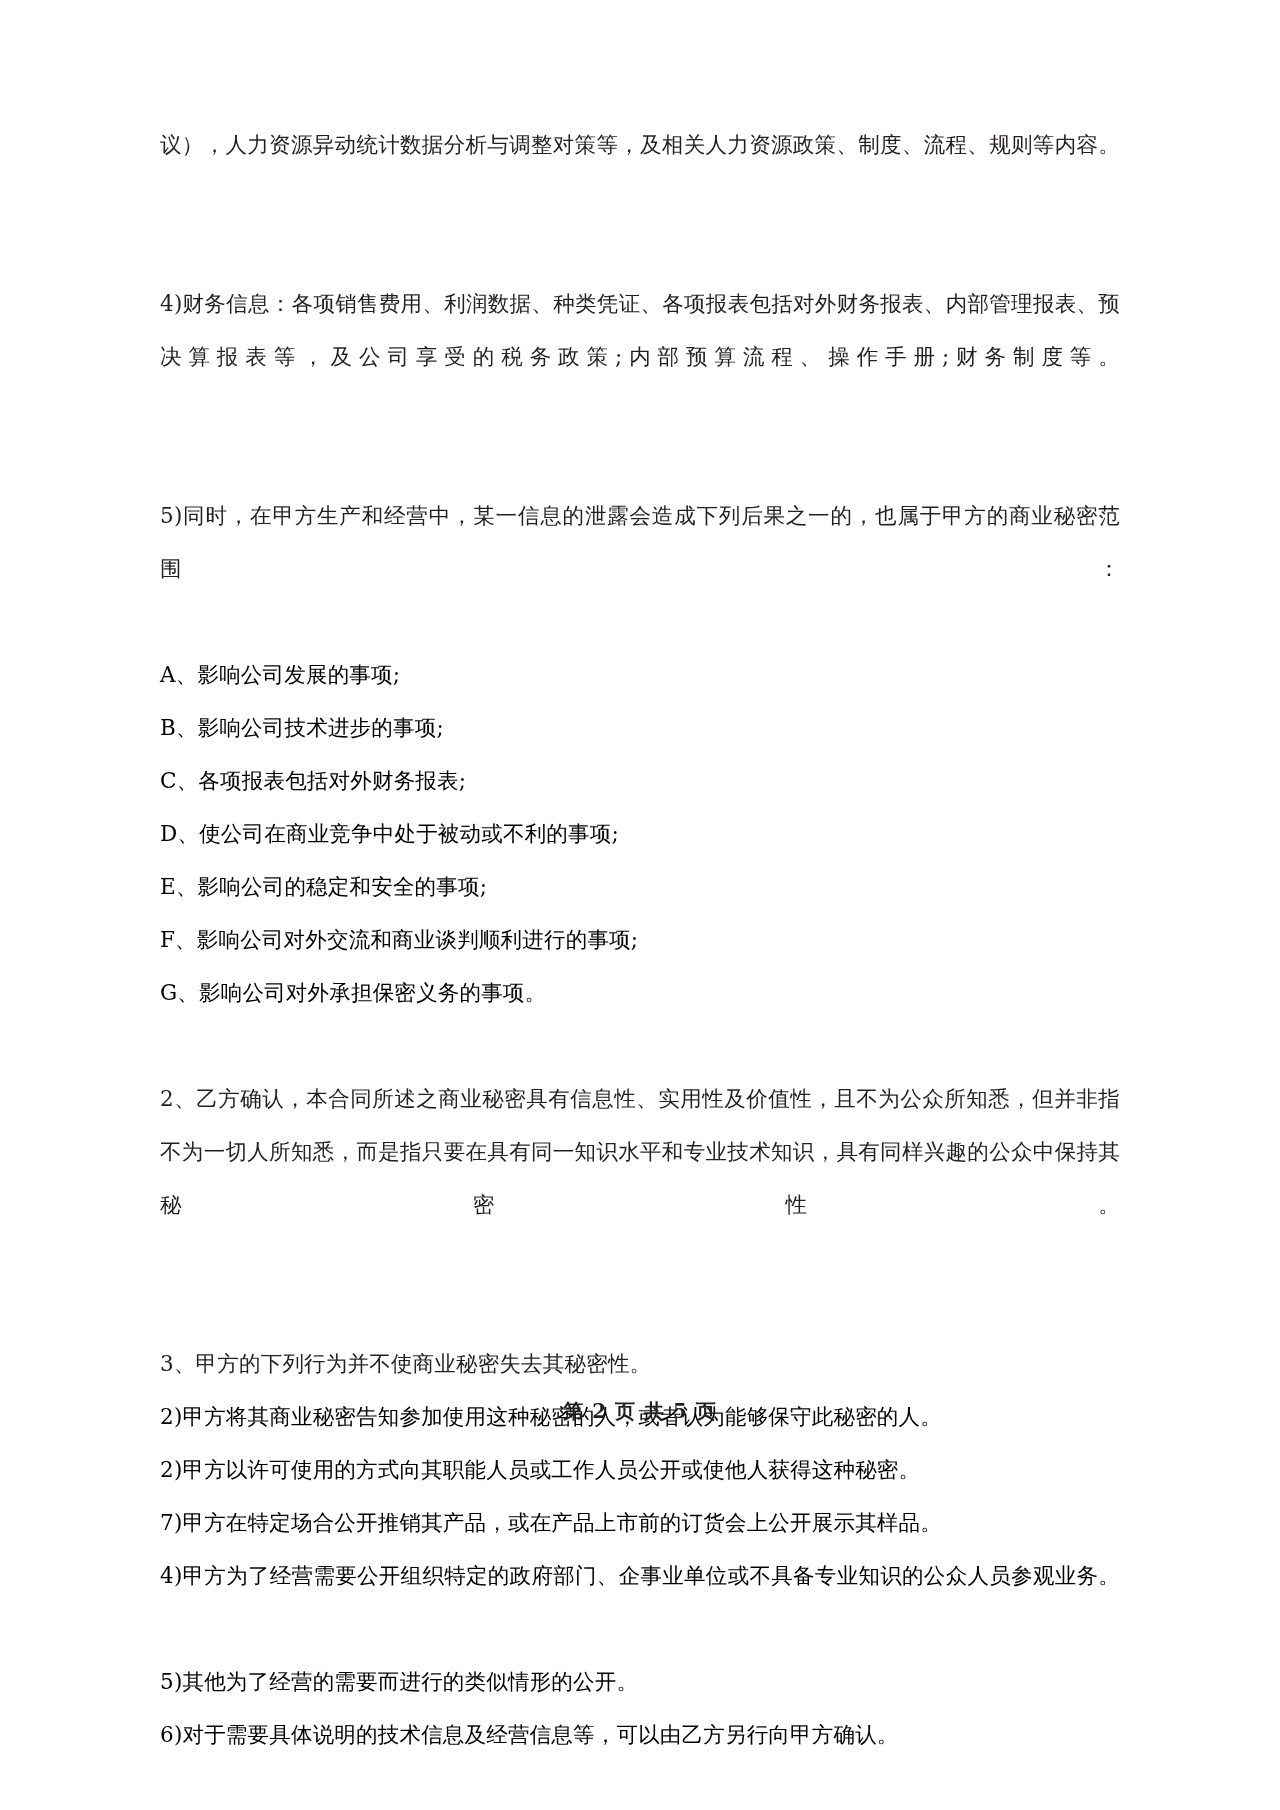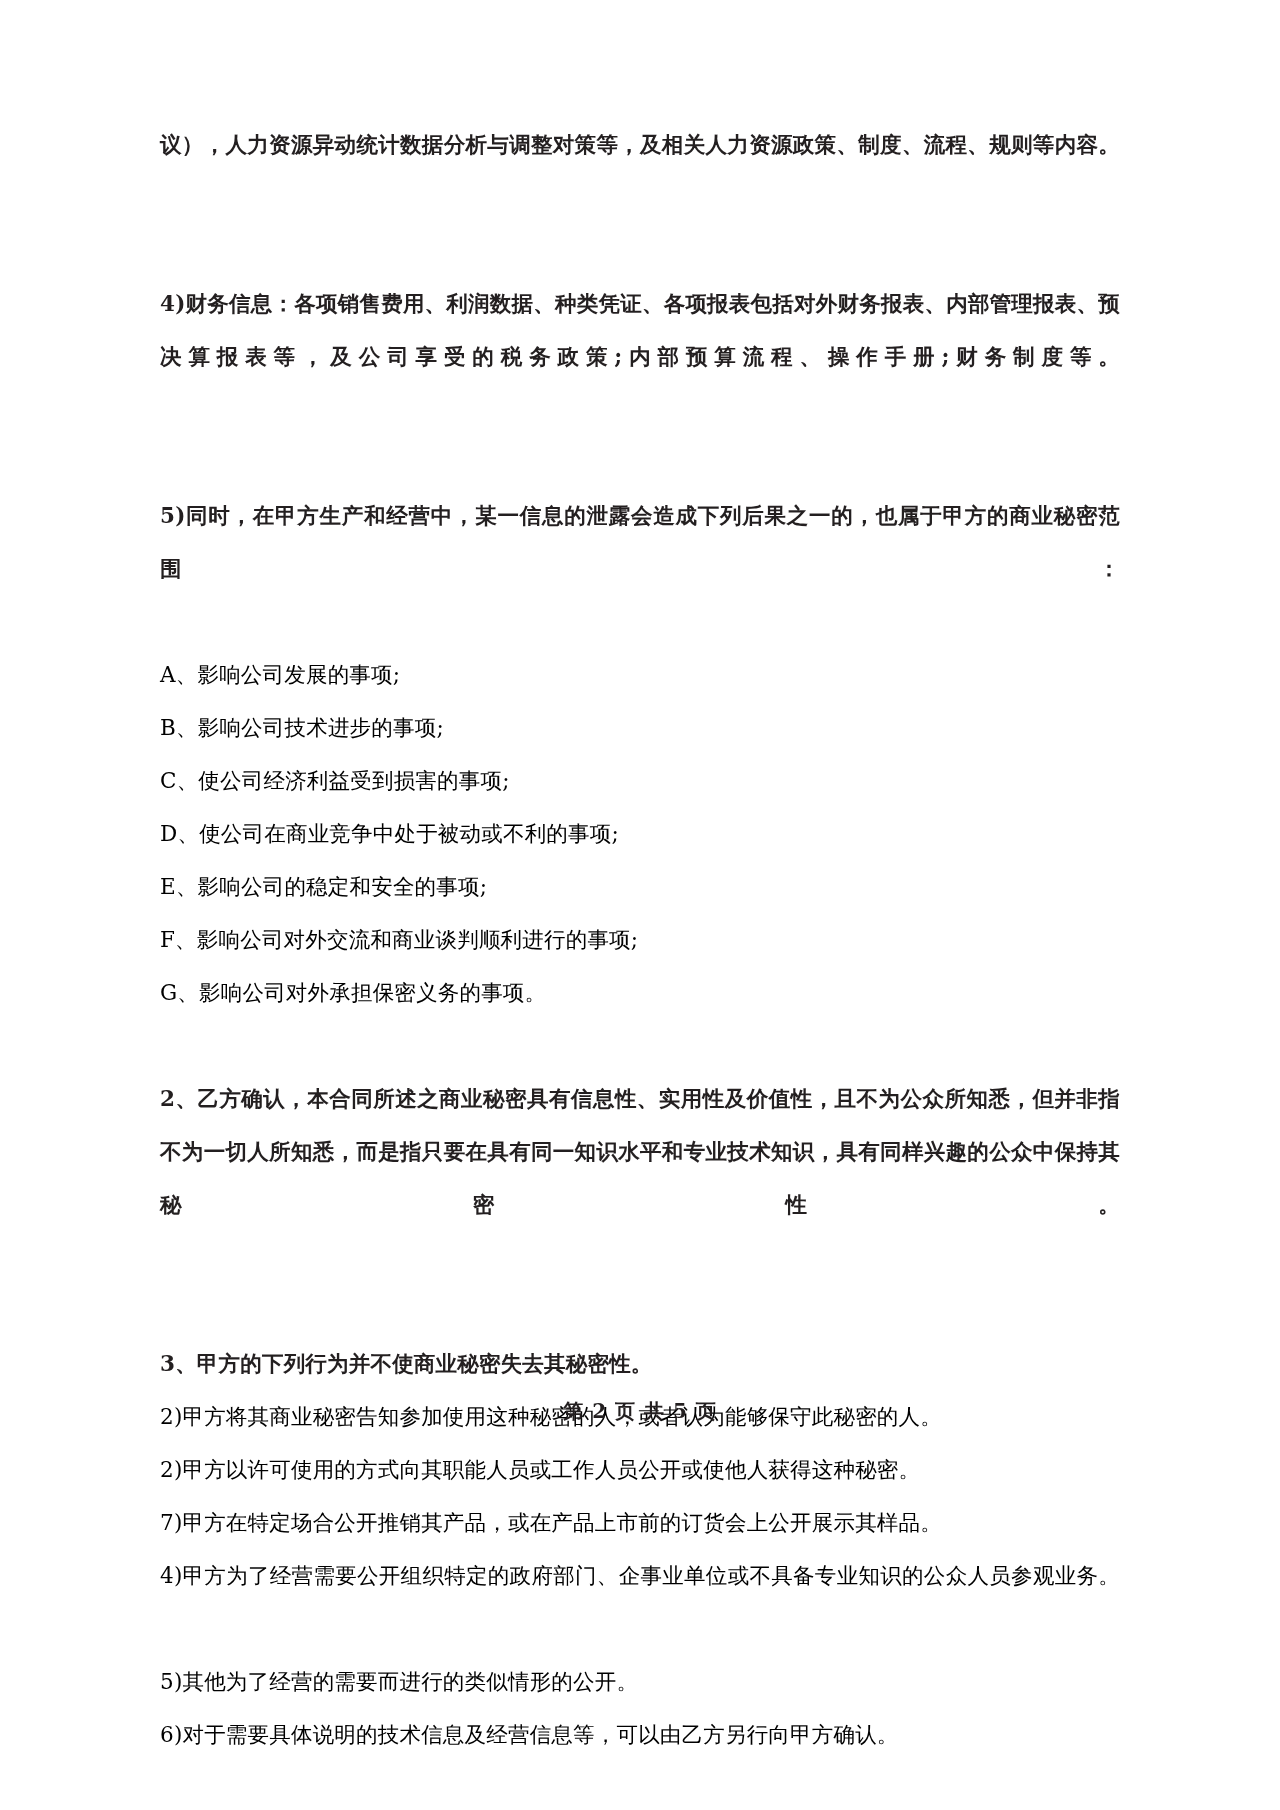--- a/index.html
+++ b/index.html
@@ -29,21 +29,20 @@
   }
   
   .para {
     font-size: 21.5px;
     line-height: 53px;
     letter-spacing: 0.2px;
     text-align: justify;
     text-justify: inter-ideograph;
     color: #231f20;
     margin: 0;
-    font-weight: bold;
   }
   .listline {
     font-size: 21.5px;
     line-height: 53px;
     letter-spacing: 0.2px;
     color: #000000;
     margin: 0;
     white-space: normal;
   }
   .gap-lg { height: 53px; }
@@ -84,21 +83,21 @@
     <div class="gap-lg"></div>
 
     <p class="para j">4)财务信息：各项销售费用、利润数据、种类凭证、各项报表包括对外财务报表、内部管理报表、预决算报表等，及公司享受的税务政策;内部预算流程、操作手册;财务制度等。</p>
 
     <div class="gap-lg"></div>
 
     <p class="para j">5)同时，在甲方生产和经营中，某一信息的泄露会造成下列后果之一的，也属于甲方的商业秘密范围：</p>
 
     <p class="listline">A、影响公司发展的事项;</p>
     <p class="listline">B、影响公司技术进步的事项;</p>
-    <p class="listline">C、使公司经济利益受到损害的事项;</p>
+    <p class="listline">C、各项报表包括对外财务报表;</p>
     <p class="listline">D、使公司在商业竞争中处于被动或不利的事项;</p>
     <p class="listline">E、影响公司的稳定和安全的事项;</p>
     <p class="listline">F、影响公司对外交流和商业谈判顺利进行的事项;</p>
     <p class="listline">G、影响公司对外承担保密义务的事项。</p>
 
     <div class="gap-lg"></div>
 
     <p class="para j">2、乙方确认，本合同所述之商业秘密具有信息性、实用性及价值性，且不为公众所知悉，但并非指不为一切人所知悉，而是指只要在具有同一知识水平和专业技术知识，具有同样兴趣的公众中保持其秘密性。</p>
 
     <div class="gap-lg"></div>

